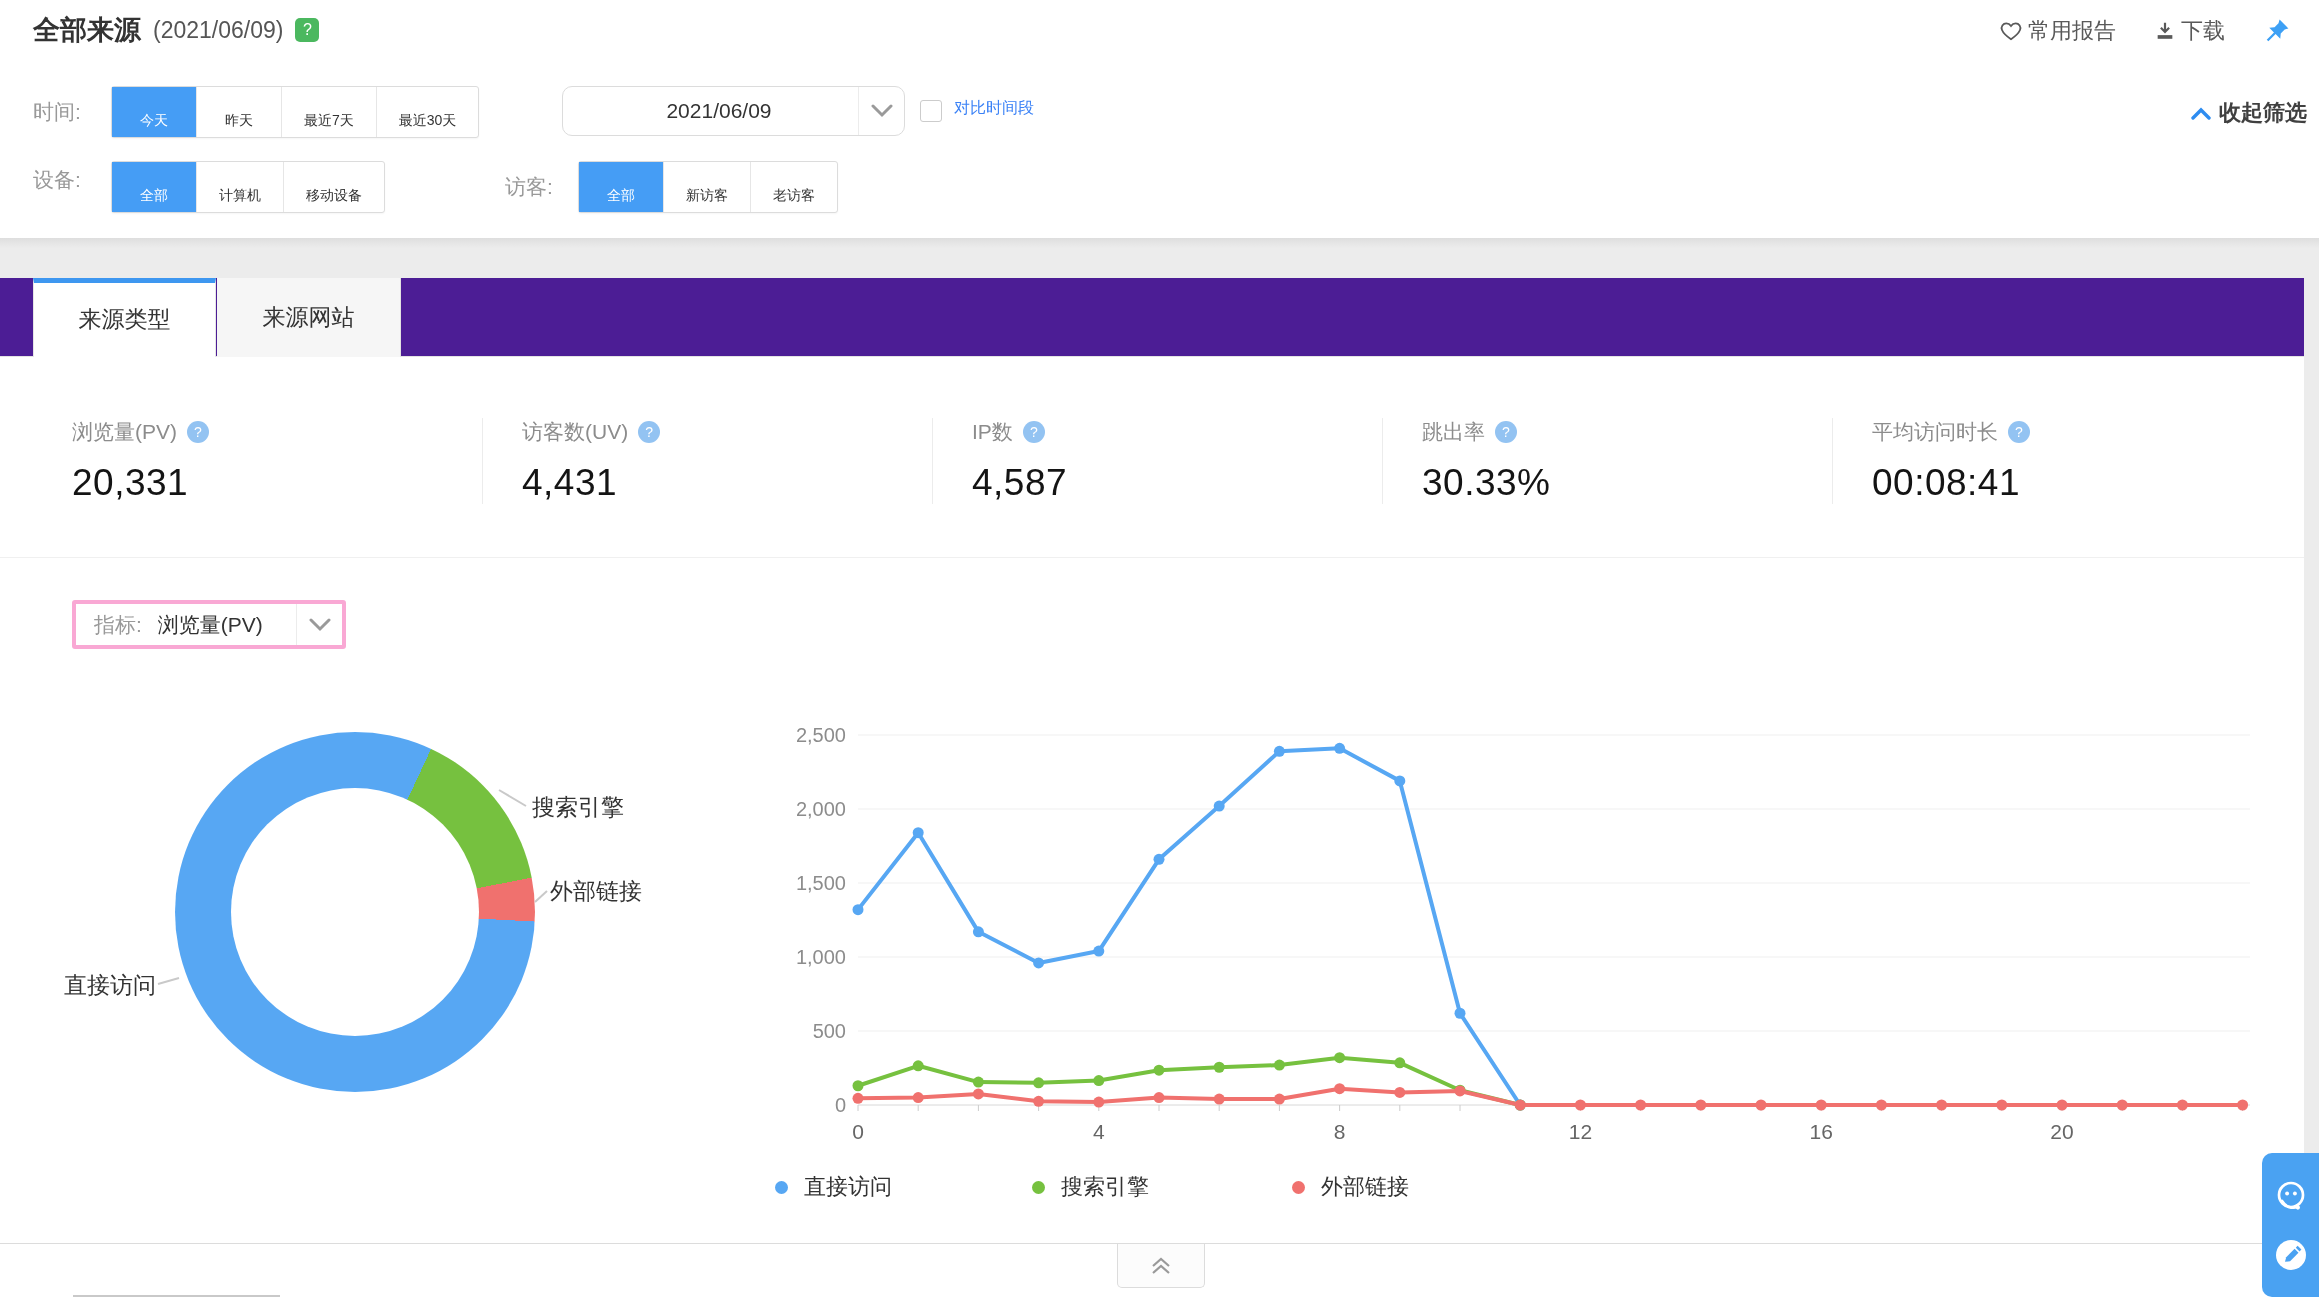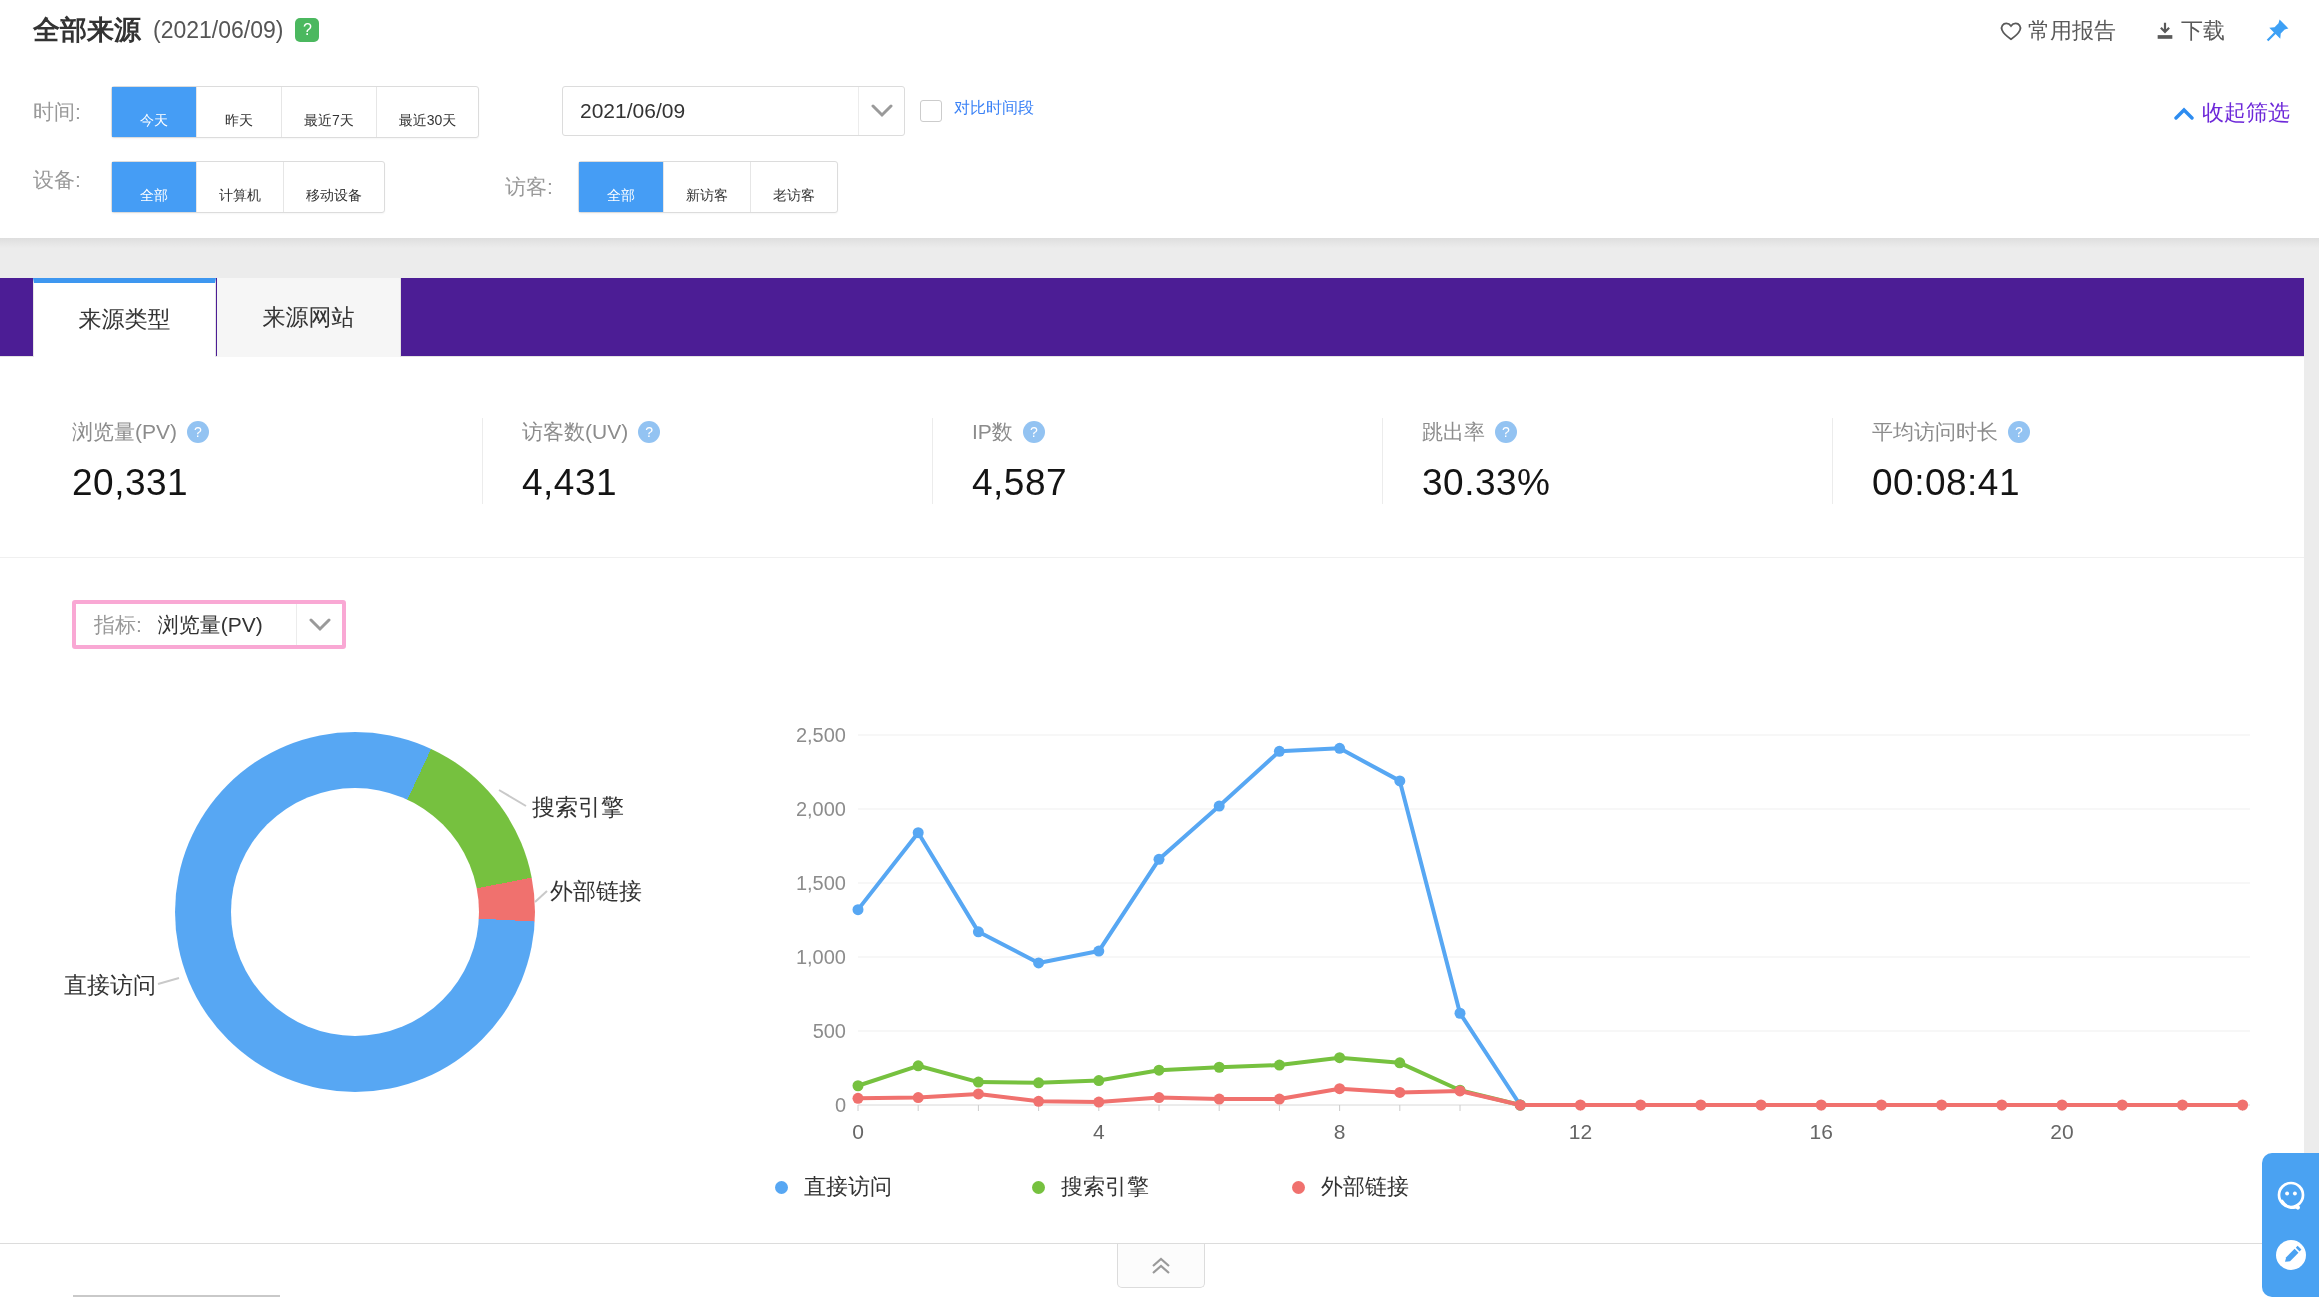--- a/index.html
+++ b/index.html
@@ -17,30 +17,30 @@
   .action-item { display:flex; align-items:center; gap:5px; font-size:22px; color:#595959; cursor:pointer; }
 
   
   .flabel { position:absolute; font-size:21px; color:#999; }
   .btn-group { position:absolute; display:flex; border:1px solid #dcdcdc; border-radius:3px; background:#fff;
                box-shadow:0 1px 2px rgba(0,0,0,0.04); }
   .btn { min-width:85px; padding:8px 22px; height:50px; line-height:50px; text-align:center;
          font-size:14px; color:#333; border-right:1px solid #e6e6e6; cursor:pointer; white-space:nowrap; }
   .btn:last-child { border-right:none; }
   .btn.active { background:#459df5; color:#fff; }
-  .select-box { position:absolute; height:50px; background:#fff; border:1px solid #dcdcdc; border-radius:3px;
-                display:flex; align-items:center; cursor:pointer; }
+  .select-box { position:absolute; height:50px; background:#fff; border:1px solid #dcdcdc; border-radius:10px;
+                display:flex; align-items:center; cursor:pointer;text-align:center; }
   .select-text { flex:1; padding-left:17px; font-size:21px; color:#333; }
   .select-caret { width:46px; height:100%; border-left:1px solid #ececec; display:flex;
                   align-items:center; justify-content:center; }
   .checkbox { position:absolute; width:22px; height:22px; border:1px solid #ccc; border-radius:3px;
               background:#fff; cursor:pointer; }
   .checkbox-label { position:absolute; font-size:16px; color:#3b82f6; }
-  .collapse-link { position:absolute; right:29px; top:98px; display:flex; align-items:center; gap:8px;
-                   color:#6d28d9; font-size:22px; cursor:pointer; }
+  .collapse-link { position:absolute; right:12px; top:98px; display:flex; align-items:center; gap:8px;
+                   color:#404040; font-size:22px; cursor:pointer;font-weight:bold; }
 
   
   .page-gap { position:absolute; left:0; top:238px; width:2319px; height:40px;
               background:linear-gradient(#dedede, #ececec 10px); }
   .right-strip { position:absolute; left:2304px; top:278px; width:15px; height:1019px; background:#ececec; }
   .tabbar { position:absolute; left:0; top:278px; width:2304px; height:79px; background:#4c1d95;
             border-bottom:1px solid #e3e3e3; }
   .tab { position:absolute; top:0; height:79px; text-align:center; line-height:79px; font-size:23px;
          color:#333; cursor:pointer; }
   .tab.active { left:33px; width:183px; background:#fff; border-top:5px solid #3e97f0;

